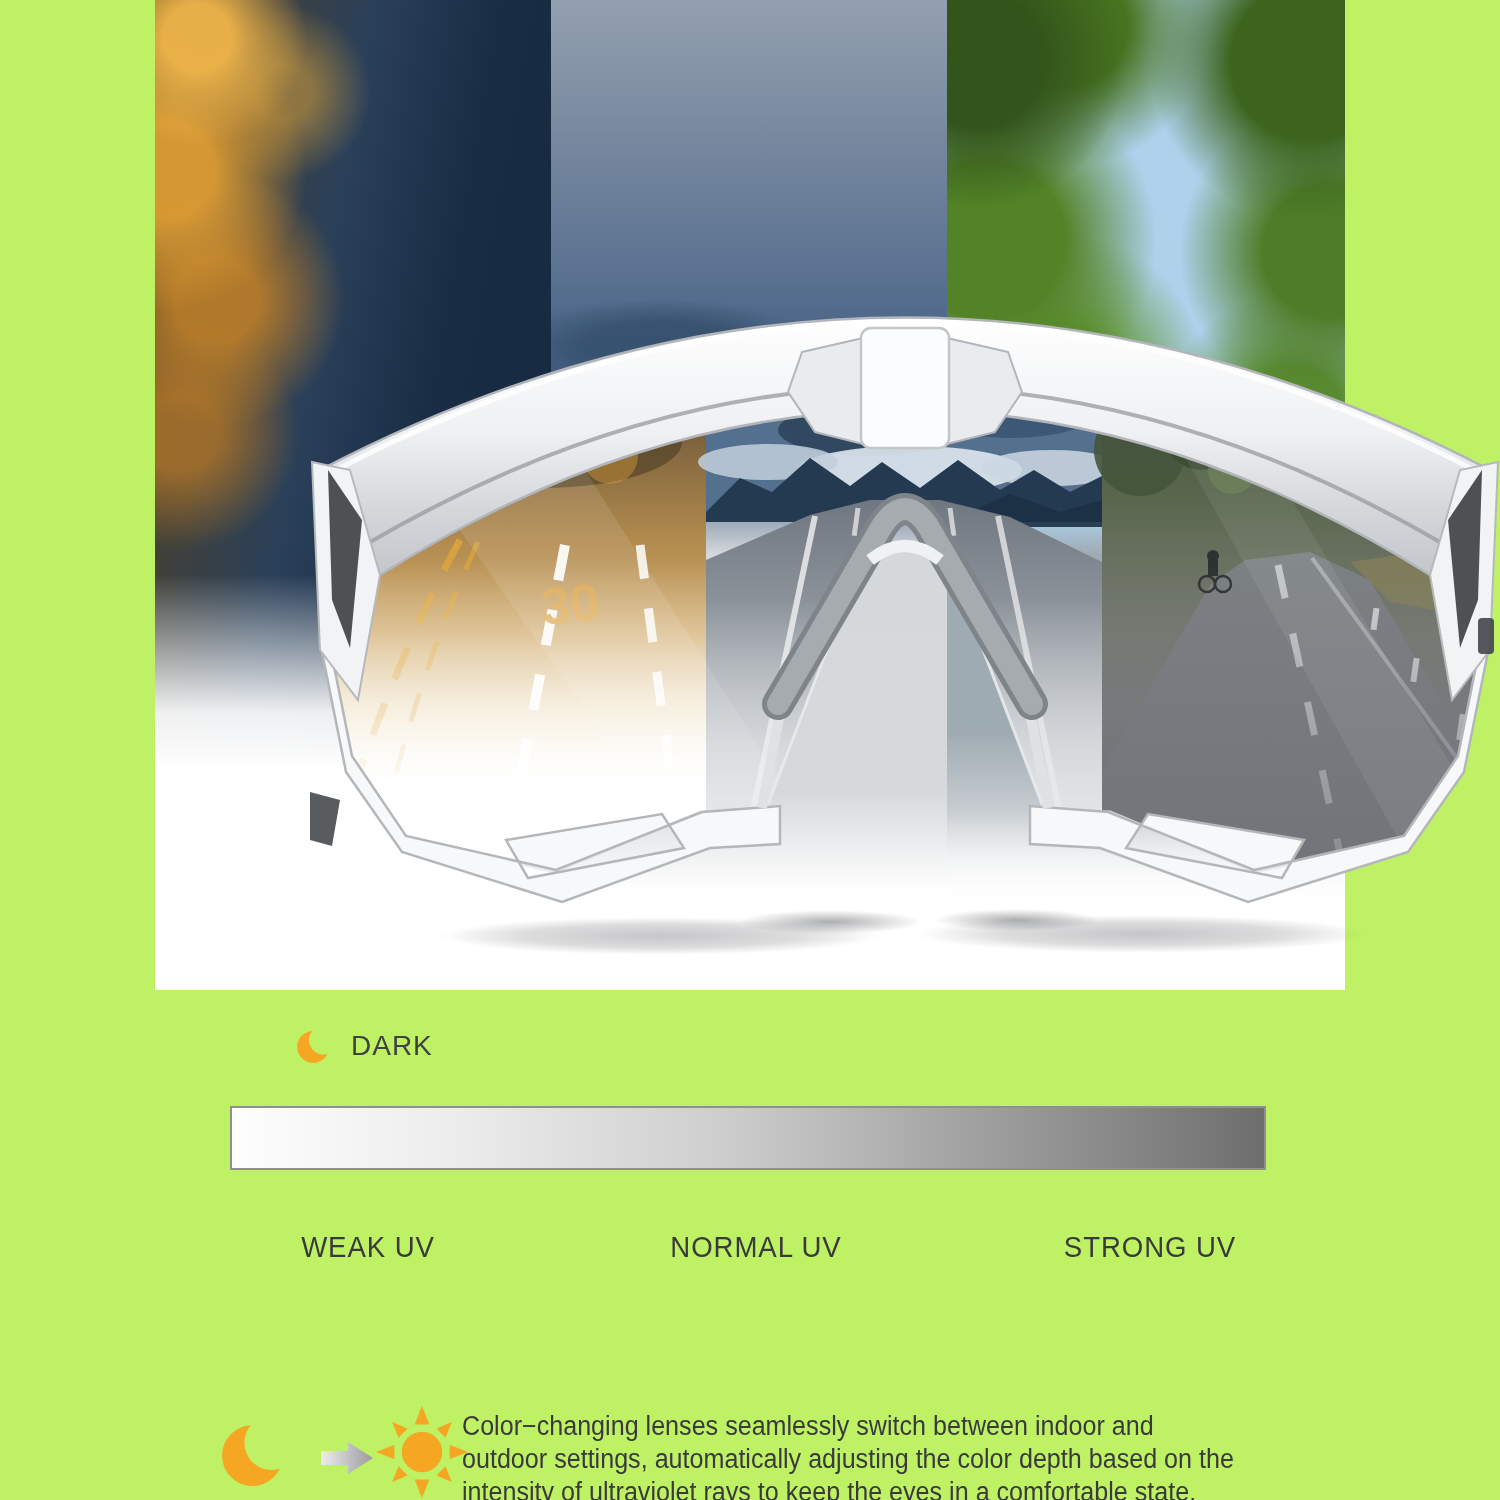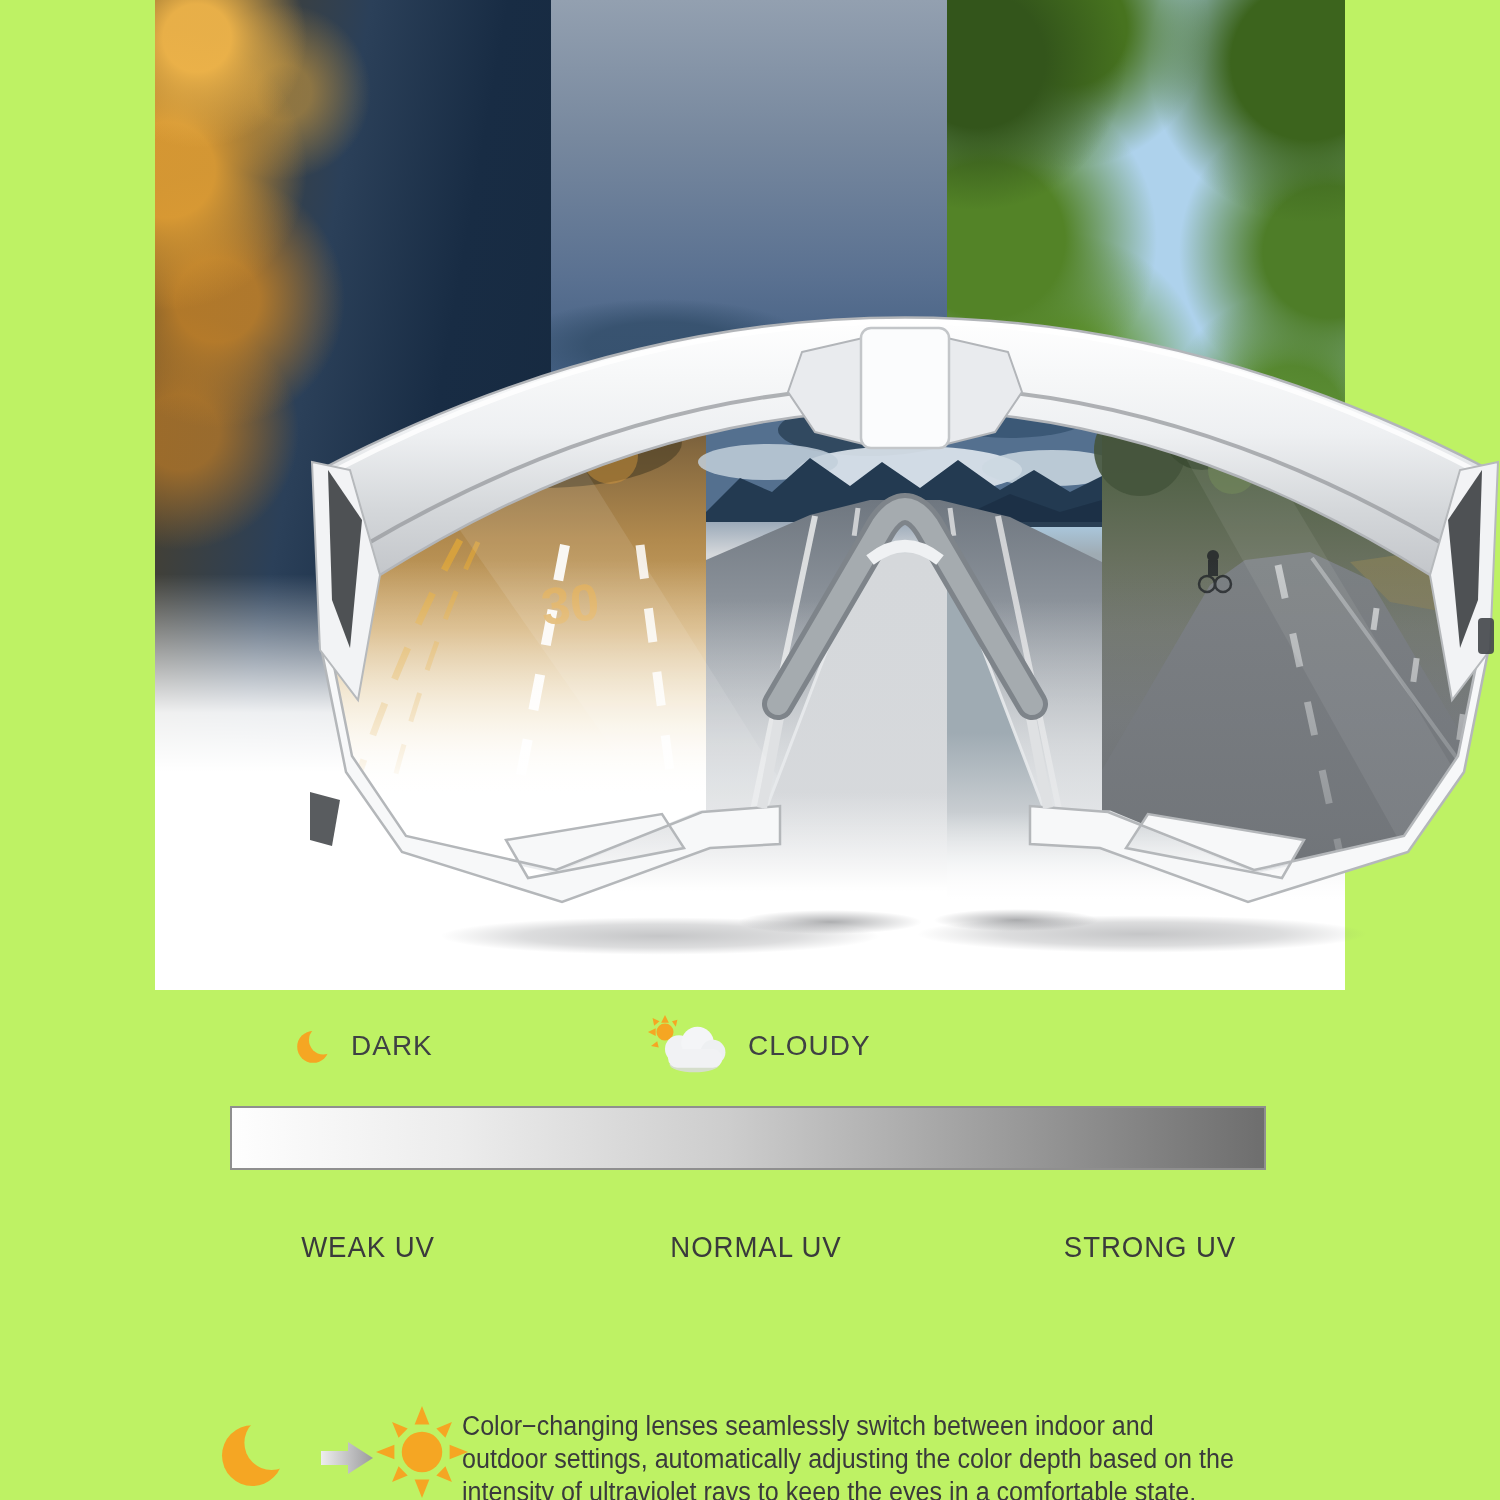--- a/index.html
+++ b/index.html
@@ -257,38 +257,20 @@
       <defs>
           <mask id="moonA">
             <rect width="100" height="100" fill="#fff"></rect>
             <circle cx="72" cy="36" r="34" fill="#000"></circle>
           </mask>
         </defs>
       <circle cx="48" cy="52" r="38" fill="#F5A623" mask="url(#moonA)"></circle>
     </svg>
     <span class="cond-label">DARK</span>
   </div>
-  <div class="cond cond-cloudy">
-    <svg width="86" height="62" viewBox="0 0 110 80">
-      <g fill="#F5A623">
-        <circle cx="24" cy="22" r="11"></circle>
-        <polygon points="24,0 19,10 29,10"></polygon>
-        <polygon points="2,22 12,17 12,27"></polygon>
-        <polygon points="8,4 10,14 17,8"></polygon>
-        <polygon points="40,6 33,8 38,15"></polygon>
-        <polygon points="6,40 14,34 16,42"></polygon>
-      </g>
-      <ellipse cx="62" cy="64" rx="32" ry="10" fill="#d9dadd" opacity=".85"></ellipse>
-      <circle cx="42" cy="44" r="18" fill="#f1f2f4"></circle>
-      <circle cx="66" cy="36" r="21" fill="#f4f5f7"></circle>
-      <circle cx="86" cy="48" r="16" fill="#eef0f2"></circle>
-      <rect x="28" y="44" width="70" height="24" rx="12" fill="#f1f2f4"></rect>
-    </svg>
-    <span class="cond-label">CLOUDY</span>
-  </div>
 
   <div class="uv-bar"></div>
   <span class="uv-label uv-weak">WEAK UV</span>
   <span class="uv-label uv-normal">NORMAL UV</span>
   <span class="uv-label uv-strong">STRONG UV</span>
 
   <div class="footer-icon f-moon">
     <svg width="80" height="80" viewBox="0 0 100 100">
       <defs>
           <mask id="moonB">

